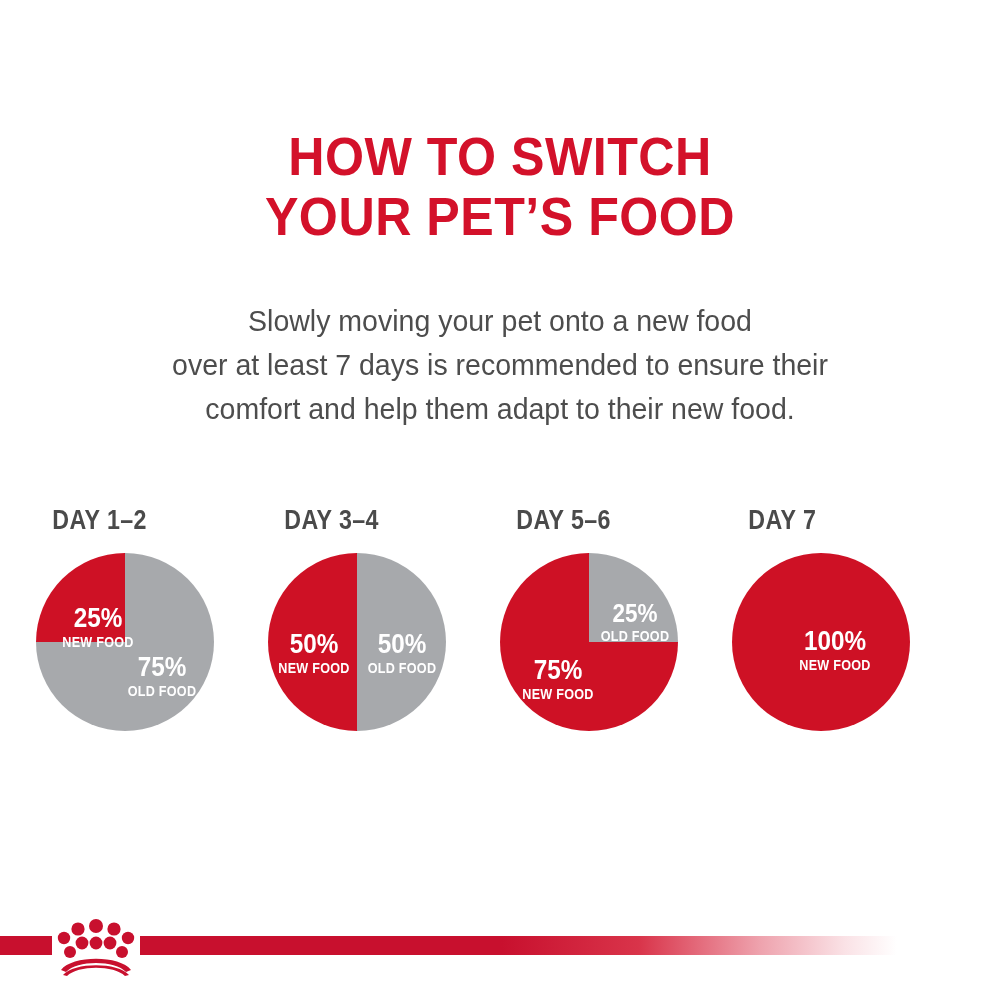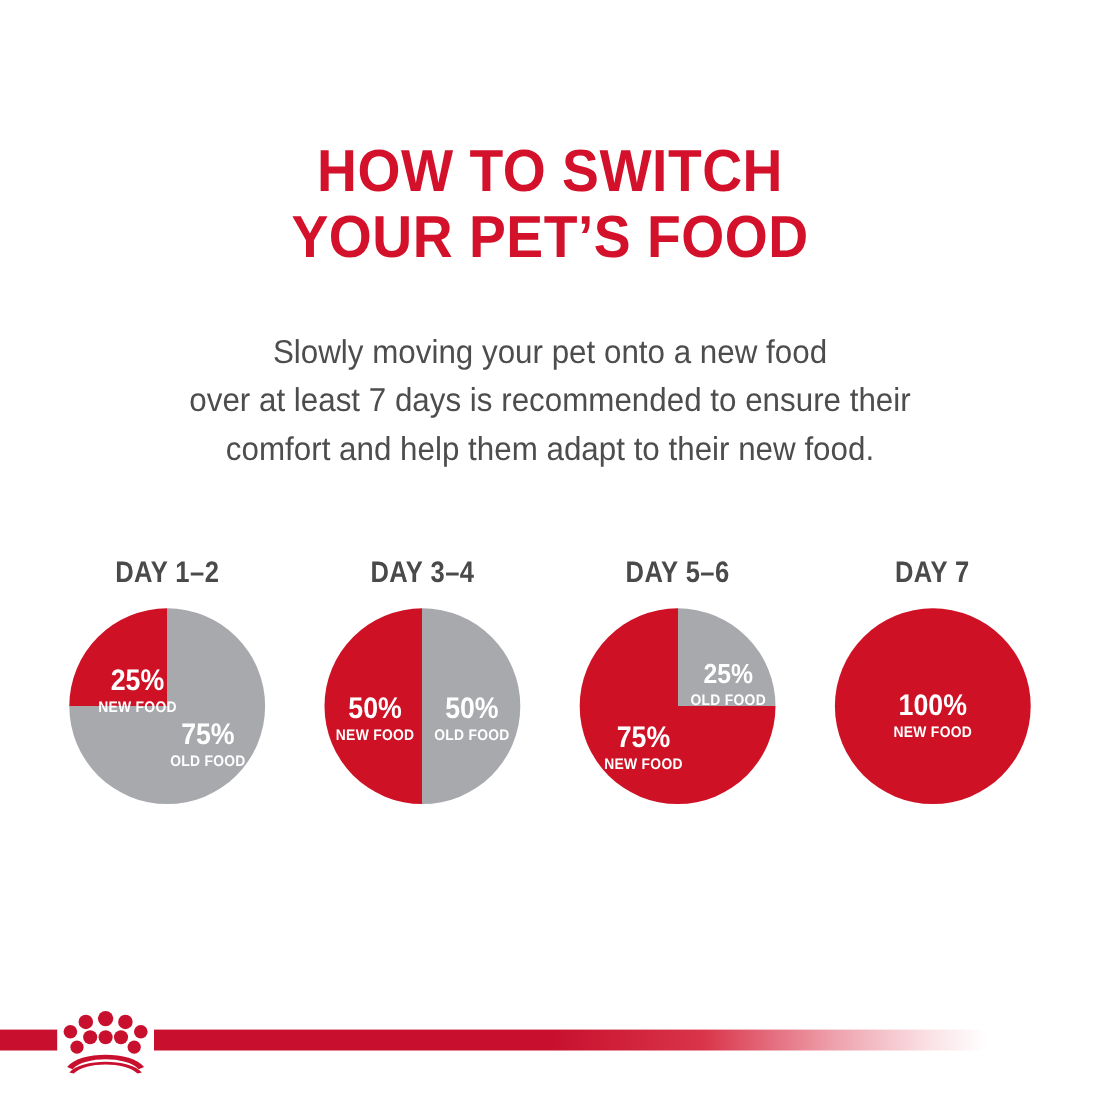--- a/index.html
+++ b/index.html
@@ -45,21 +45,20 @@
     left:0;right:0;top:505px;
     height:260px;
     display:flex;
     justify-content:center;
     align-items:flex-start;
   }
   .pie-cell{
     width:232px;
     display:flex;
     flex-direction:column;
-    align-items:center;
   }
   .day-label{
     color:#4A4A4A;
     font-size:27px;
     font-weight:bold;
     letter-spacing:0.5px;
     line-height:30px;
     margin-bottom:18px;
     transform:scaleX(0.86);
     white-space:nowrap;
@@ -100,21 +99,21 @@
   
   .lbl-p1-new{ left:10px; top:52px;  width:104px; }
   .lbl-p1-old{ left:74px; top:101px; width:104px; }
 
   .lbl-p2-new{ left:2px;  top:78px;  width:88px; }
   .lbl-p2-old{ left:90px; top:78px;  width:88px; }
 
   .lbl-p3-old{ left:92px; top:48px;  width:86px; }
   .lbl-p3-new{ left:6px;  top:104px; width:104px; }
 
-  .lbl-p4-new{ left:0px;  top:75px;  width:178px; }
+  .lbl-p4-new{ left:14px;  top:75px;  width:178px; }
 
   
   .footer{
     position:absolute;
     left:0;right:0;bottom:0;
     height:95px;
   }
   .bar-left{
     position:absolute;
     left:0;top:31px;

